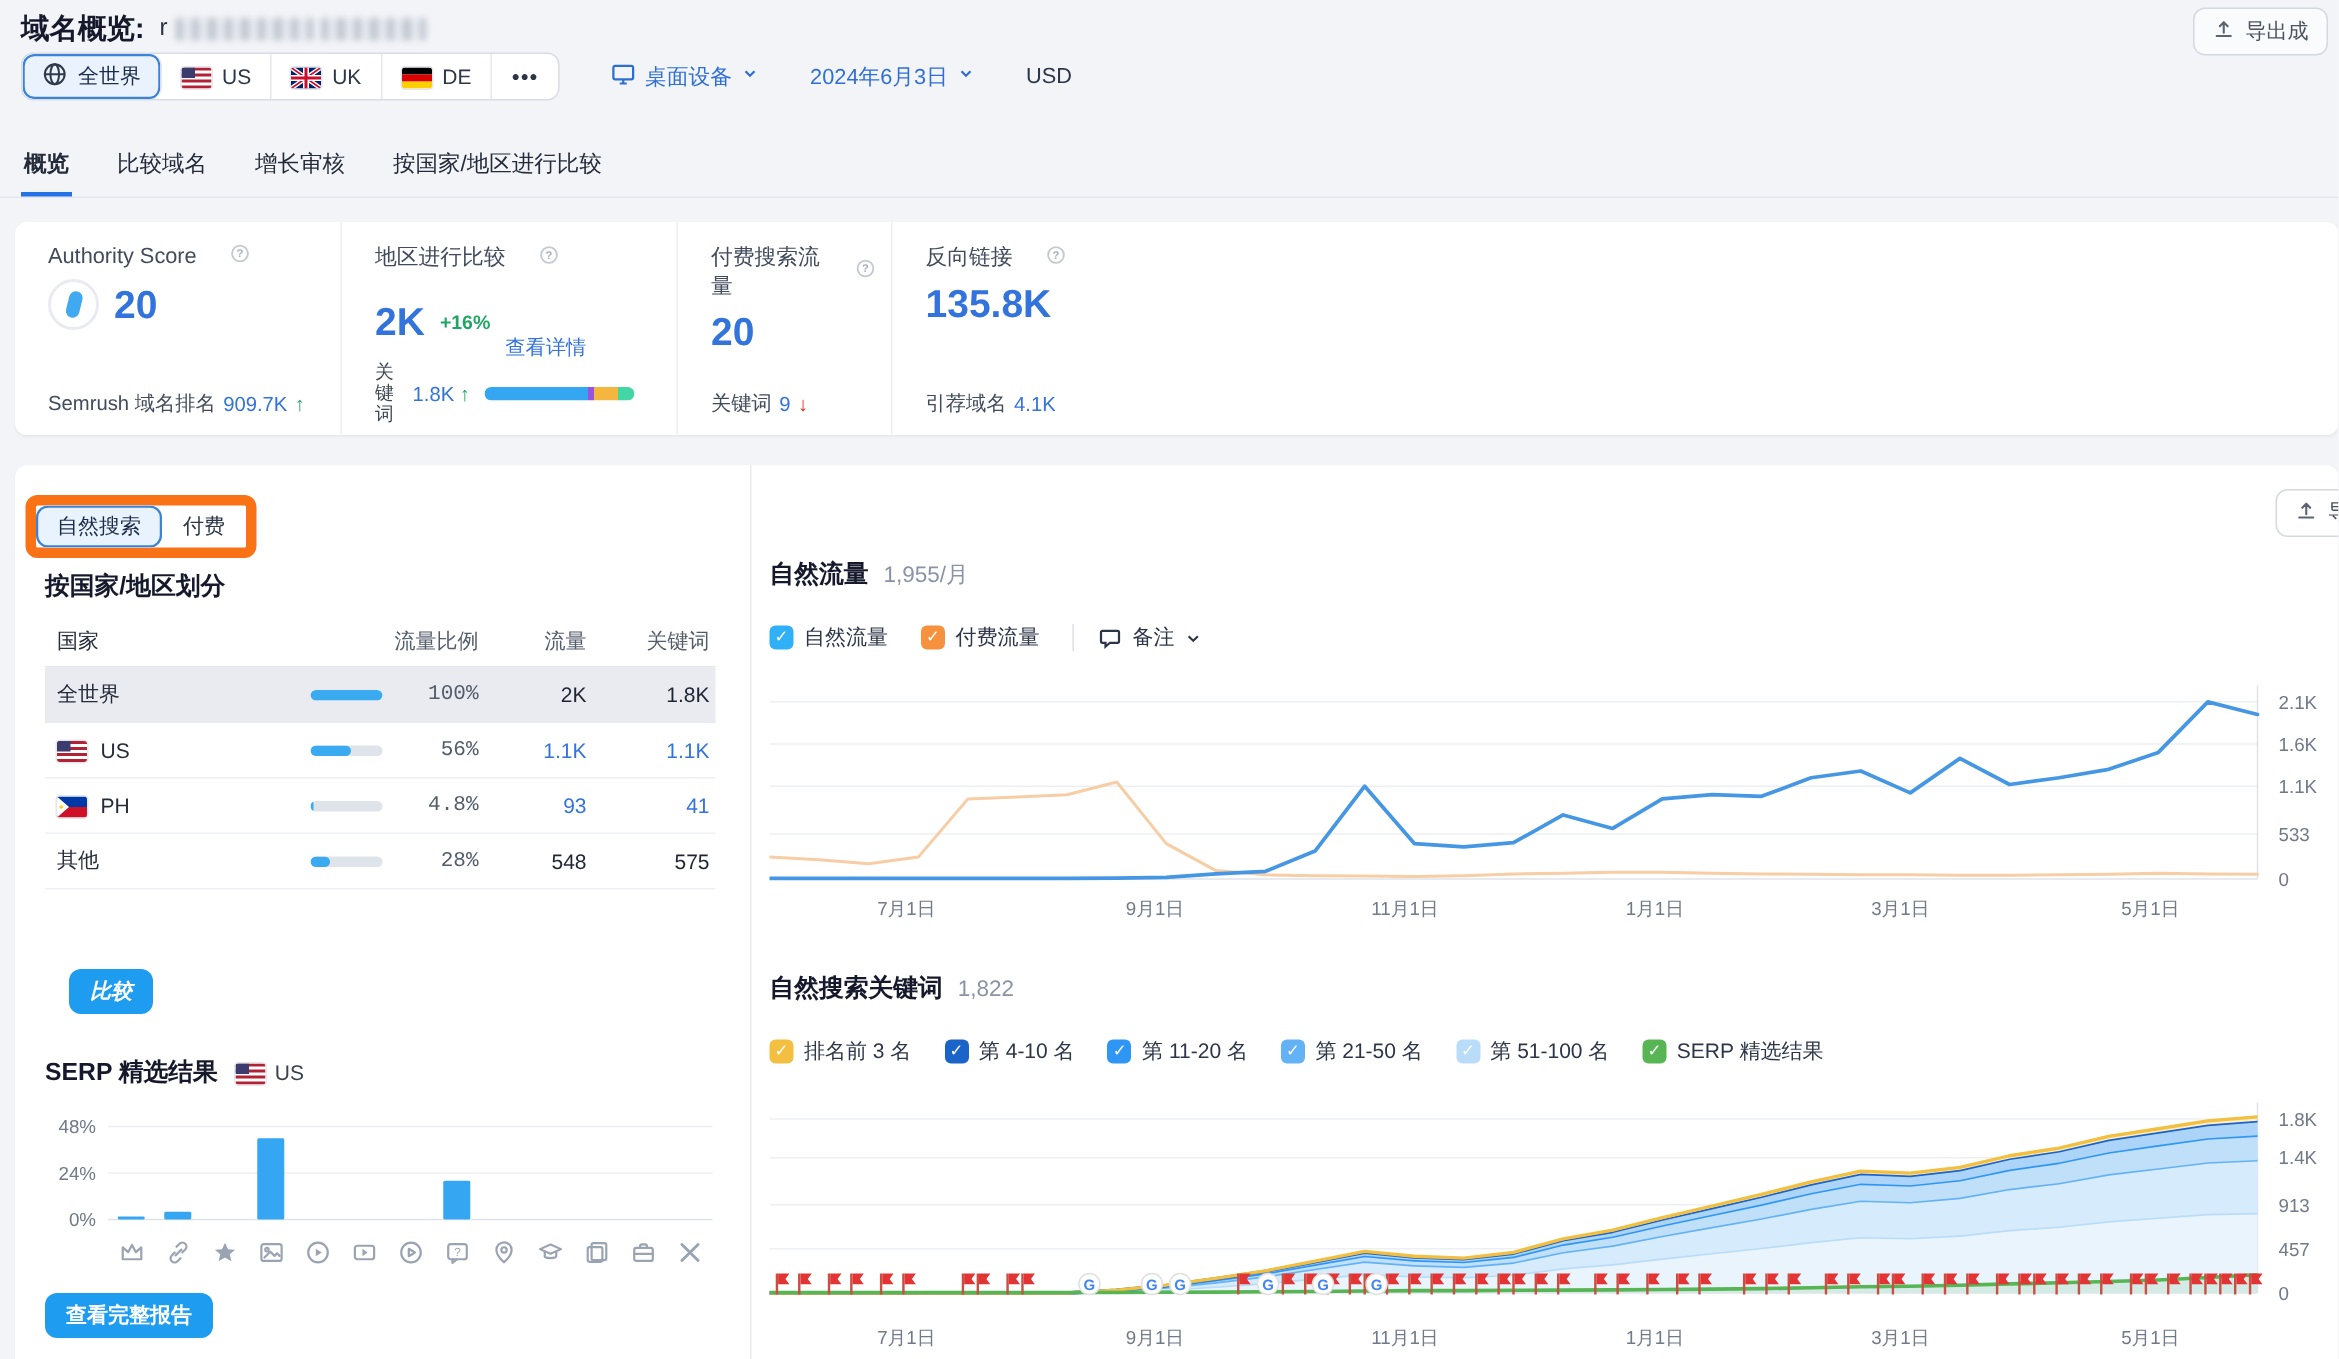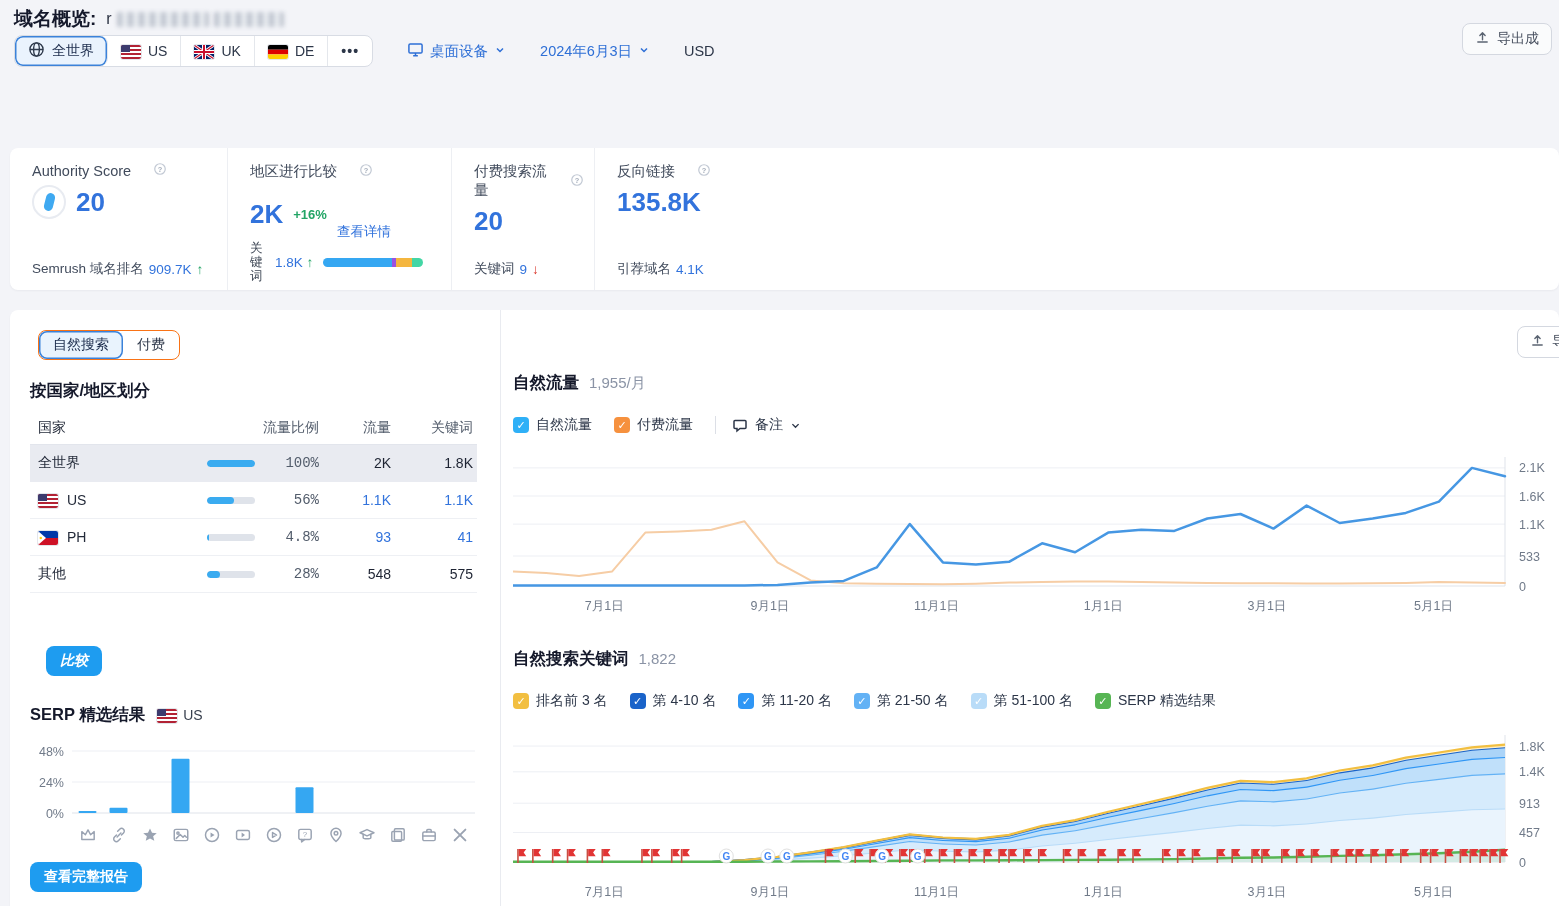--- a/index.html
+++ b/index.html
@@ -6,21 +6,21 @@
   body{font-family:"Liberation Sans","DejaVu Sans",sans-serif;background:#f3f4f8;color:#1e2433;}
   #page{position:relative;width:1559px;height:906px;overflow:hidden;background:#f3f4f8;}
   .card{position:absolute;background:#fff;border-radius:8px;box-shadow:0 1px 2px rgba(30,40,60,.05);}
   
   .title-row{position:absolute;top:6px;left:14px;height:26px;display:flex;align-items:center;}
   .page-title{font-size:19px;font-weight:bold;color:#15192b;}
   .blur-chunk{display:inline-block;height:15px;border-radius:2px;margin-left:5px;
     background:repeating-linear-gradient(90deg,#bfc5cf 0 5px,#e7eaef 5px 11px);filter:blur(2px);vertical-align:middle;}
   .domain-prefix{font-size:16px;color:#2b3242;margin-left:10px;}
   .export-top{position:absolute;top:5px;left:1462px;height:30px;display:flex;align-items:center;gap:7px;
-    border:1px solid #d4d8e0;border-radius:8px;background:#fafbfc;padding:0 12px;font-size:14px;color:#4a5261;white-space:nowrap;margin-top:18px;}
+    border:1px solid #d4d8e0;border-radius:8px;background:#fafbfc;padding:0 12px;font-size:14px;color:#4a5261;white-space:nowrap;}
   .geo-row{position:absolute;top:35px;left:14px;display:flex;align-items:center;}
   .geo-group{display:inline-flex;border:1px solid #d8dce4;border-radius:8px;background:#fff;overflow:hidden;}
   .geo-tab{display:flex;align-items:center;gap:7px;padding:0 13px;height:30px;font-size:14px;color:#2c3648;border-right:1px solid #e4e7ec;cursor:pointer;}
   .geo-tab:last-child{border-right:none;}
   .geo-tab.active{background:#eaf3fd;box-shadow:inset 0 0 0 1.5px #3b82d9;border-radius:8px;color:#1c2c4c;}
   .geo-more{letter-spacing:1px;color:#2c3648;font-weight:bold;}
   .hdr-ctl{display:flex;align-items:center;gap:6px;margin-left:34px;color:#2e6fd6;font-size:14.5px;cursor:pointer;}
   .hdr-ctl.plain{color:#2c3648;cursor:default;}
   .nav-row{position:absolute;top:94px;left:0;width:1559px;border-bottom:1px solid #e3e6ec;padding-left:14px;box-sizing:border-box;}
   .nav-tabs{display:inline-flex;gap:28px;}
@@ -42,21 +42,21 @@
   .kw-row{display:flex;align-items:center;gap:10px;margin-top:8px;}
   .kw-vert{width:15px;font-size:12.5px;line-height:14px;color:#3f4856;word-break:break-all;}
   .kw-val{font-size:13.5px;}
   .kw-bar{width:100px;height:9px;border-radius:5px;overflow:hidden;display:flex;}
   .kw-bar span{height:100%;}
   .info{flex:none;}
   
   #main{top:310px;left:10px;width:1549px;height:640px;}
   .vdivider{position:absolute;left:490px;top:0;height:100%;border-left:1px solid #e9ebf0;}
   
-  .toggle-group{position:absolute;left:28px;top:20px;display:inline-flex;border:1px solid #f97316;border-radius:8px;background:#fff;}
+  .toggle-group{position:absolute;left:7px;top:20px;display:inline-flex;border:7px solid #f97316;border-radius:8px;background:#fff;}
   .toggle-btn{padding:5px 14px;font-size:14px;color:#2c3648;border-radius:8px;cursor:pointer;}
   .toggle-btn.active{background:#e9f3fd;box-shadow:inset 0 0 0 1.5px #3b82d9;color:#1c2c4c;}
   .sec-title{position:absolute;left:20px;font-size:16.5px;font-weight:bold;color:#15192b;}
   #breakdown-title{top:70px;}
   #ctable{position:absolute;left:20px;top:102px;width:447px;font-size:14px;}
   .thead{display:flex;align-items:center;height:32px;color:#525c6b;border-bottom:1px solid #e2e5ec;}
   .trow{display:flex;align-items:center;height:36px;border-bottom:1px solid #eef0f4;}
   .trow.hl{background:#e9ebf1;border-bottom-color:#e9ebf1;}
   .c-name{flex:1;display:flex;align-items:center;gap:9px;padding-left:8px;color:#242b3a;}
   .c-bar{width:52px;display:flex;}
@@ -175,20 +175,28 @@
       <span>2024年6月3日</span>
       <span><svg width="12" height="12" viewBox="0 0 16 16" fill="none" stroke="#2e6fd6" stroke-width="2">
             <path d="M4 6l4 4 4-4"></path>
           </svg></span>
     </div>
     <div class="hdr-ctl plain">
       <span>USD</span>
     </div>
   </div>
 
+  <div class="nav-row">
+    <div class="nav-tabs">
+      <div class="nav-tab active">概览</div>
+      <div class="nav-tab">比较域名</div>
+      <div class="nav-tab">增长审核</div>
+      <div class="nav-tab">按国家/地区进行比较</div>
+    </div>
+  </div>
 
   <div id="metrics" class="card">
     <div class="mcol" style="width:218px">
       <div class="m-title">
           <span>Authority Score</span>
         <span class="info"><svg width="14" height="14" viewBox="0 0 16 16">
               <circle cx="8" cy="8" r="6" fill="none" stroke="#c2c9d4" stroke-width="1.4"></circle>
               <text x="8" y="11" font-size="8.5" font-weight="bold" fill="#a6aebb" text-anchor="middle">?</text>
             </svg></span>
         </div>

